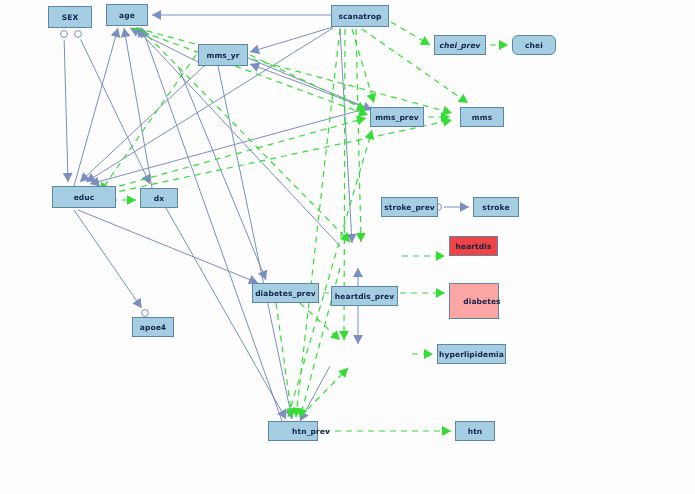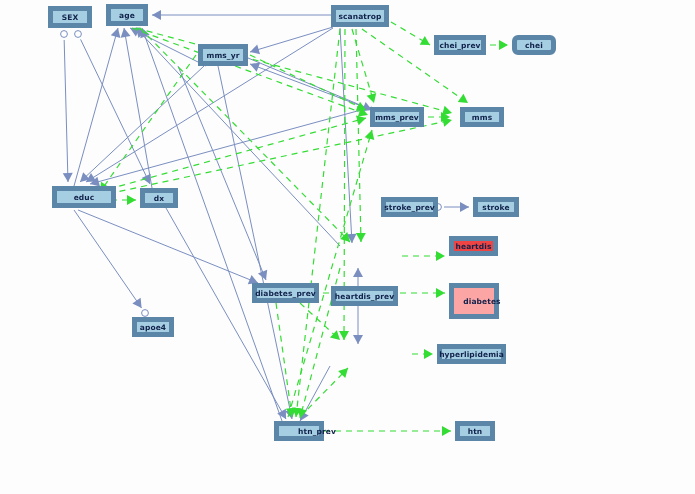--- a/index.html
+++ b/index.html
@@ -19,21 +19,21 @@
     position: absolute;
     left: 0; top: 0;
     width: 695px;
     height: 494px;
     pointer-events: none;
   }
   .node {
     position: absolute;
     box-sizing: border-box;
     background: #a6cee3;
-    border: 5px solid #3b82f6;
+    border: 1px solid #3b82f6;
     color: #10214a;
     font-size: 7.5px;
     font-weight: bold;
     font-family: "DejaVu Sans", sans-serif;
     display: flex;
     align-items: center;
     justify-content: center;
     letter-spacing: 0.1px;
     white-space: nowrap;
     z-index: 5;
@@ -244,21 +244,21 @@
     </svg>
 <div class="node" style="left: 48px; top: 6px; width: 44px; height: 22px; background: rgb(166, 206, 227); border-color: rgb(91, 134, 168); color: rgb(16, 33, 74);">
       <span>SEX</span>
     </div>
     <div class="node" style="left: 106px; top: 4px; width: 42px; height: 22px; background: rgb(166, 206, 227); border-color: rgb(91, 134, 168); color: rgb(16, 33, 74);">
       <span>age</span>
     </div>
     <div class="node" style="left: 331px; top: 5px; width: 58px; height: 22px; background: rgb(166, 206, 227); border-color: rgb(91, 134, 168); color: rgb(16, 33, 74);">
       <span>scanatrop</span>
     </div>
-    <div class="node" style="left: 434px; top: 35px; width: 52px; height: 20px; background: rgb(166, 206, 227); border-color: rgb(91, 134, 168); color: rgb(16, 33, 74);">
+    <div class="node" style="left: 434px; top: 35px; width: 52px; height: 20px; background: rgb(166, 206, 227); border-color: rgb(91, 134, 168); color: rgb(16, 33, 74); font-style: italic;">
       <span>chei_prev</span>
     </div>
     <div class="node" style="left: 512px; top: 35px; width: 44px; height: 20px; background: rgb(166, 206, 227); border-color: rgb(91, 134, 168); color: rgb(16, 33, 74); border-radius: 6px;">
       <span>chei</span>
     </div>
     <div class="node" style="left: 198px; top: 44px; width: 50px; height: 22px; background: rgb(166, 206, 227); border-color: rgb(91, 134, 168); color: rgb(16, 33, 74);">
       <span>mms_yr</span>
     </div>
     <div class="node" style="left: 370px; top: 107px; width: 54px; height: 20px; background: rgb(166, 206, 227); border-color: rgb(91, 134, 168); color: rgb(16, 33, 74);">
       <span>mms_prev</span>
@@ -289,19 +289,19 @@
     </div>
     <div class="node" style="left: 449px; top: 283px; width: 50px; height: 36px; background: #fca5a5; border-color: rgb(91, 134, 168); color: rgb(16, 33, 74); padding-left: 16px;">
       <span>diabetes</span>
     </div>
     <div class="node" style="left: 132px; top: 317px; width: 42px; height: 20px; background: rgb(166, 206, 227); border-color: rgb(91, 134, 168); color: rgb(16, 33, 74);">
       <span>apoe4</span>
     </div>
     <div class="node" style="left: 437px; top: 344px; width: 69px; height: 20px; background: rgb(166, 206, 227); border-color: rgb(91, 134, 168); color: rgb(16, 33, 74);">
       <span>hyperlipidemia</span>
     </div>
-    <div class="node" style="left: 274px; top: 421px; width: 50px; height: 20px; background: rgb(166, 206, 227); border-color: rgb(91, 134, 168); color: rgb(16, 33, 74); padding-left: 36px;">
+    <div class="node" style="left: 268px; top: 421px; width: 50px; height: 20px; background: rgb(166, 206, 227); border-color: rgb(91, 134, 168); color: rgb(16, 33, 74); padding-left: 36px;">
       <span>htn_prev</span>
     </div>
     <div class="node" style="left: 455px; top: 421px; width: 40px; height: 20px; background: rgb(166, 206, 227); border-color: rgb(91, 134, 168); color: rgb(16, 33, 74);">
       <span>htn</span>
     </div>
   </div>
 
 </body></html>

